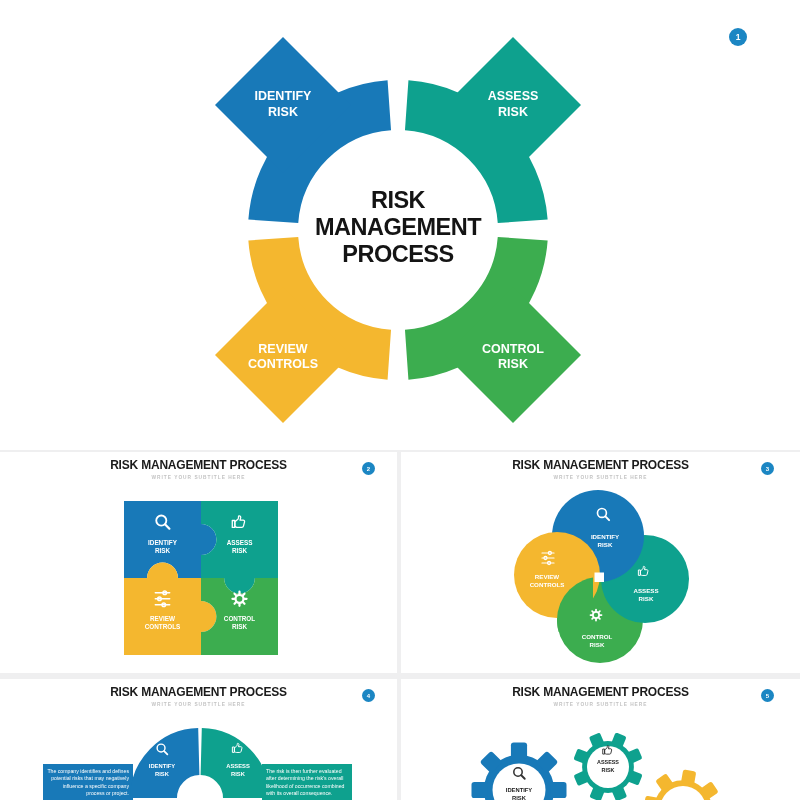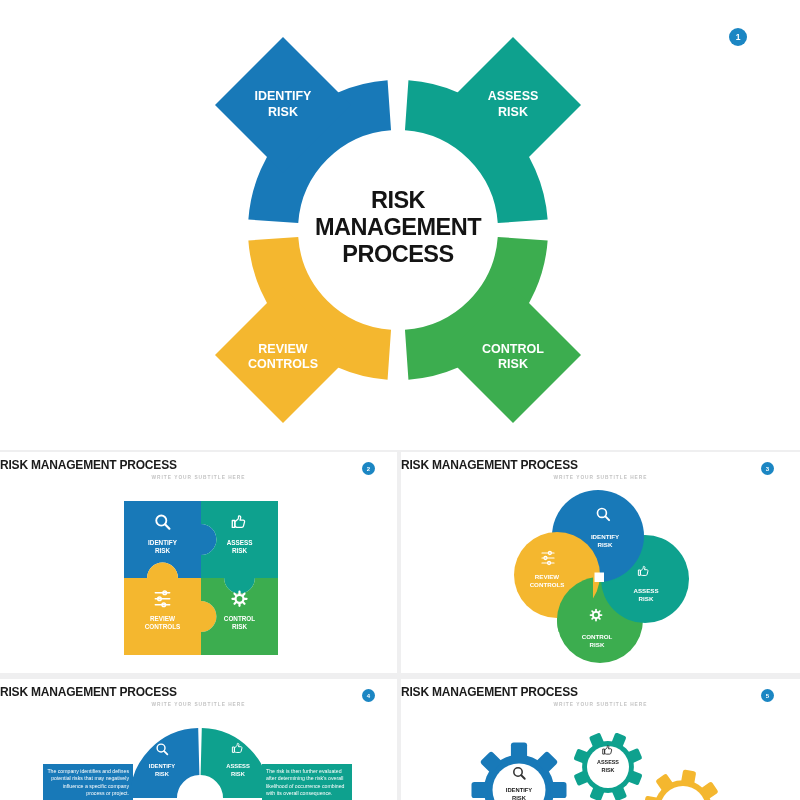--- a/index.html
+++ b/index.html
@@ -5,21 +5,21 @@
   * { margin:0; padding:0; box-sizing:border-box; }
   html,body { width:800px; height:800px; overflow:hidden; }
   body { background:#efeff0; font-family:"Liberation Sans","DejaVu Sans",sans-serif; position:relative; }
   .slide { position:absolute; background:#ffffff; overflow:hidden; }
   #slide-main   { left:0;   top:0;   width:800px; height:450px; }
   #slide-puzzle { left:0;   top:452px; width:397px; height:221px; }
   #slide-circles{ left:401px;top:452px; width:399px; height:221px; }
   #slide-donut  { left:0;   top:679px; width:397px; height:121px; }
   #slide-gears  { left:401px;top:679px; width:399px; height:121px; }
   .slide svg { position:absolute; left:0; top:0; }
-  .slide-title { position:absolute; top:6px; left:0; right:0; 
+  .slide-title { position:absolute; top:6px; left:0; right:0; text-align:center;
     font-size:12px; font-weight:700; letter-spacing:-0.2px; color:#1b1b1b; }
   .slide-subtitle { position:absolute; top:23px; left:0; right:0; text-align:center;
     font-size:4.8px; font-weight:600; letter-spacing:1px; color:#c3c3c3; }
   .badge { position:absolute; border-radius:50%; background:#1b86c3; color:#fff;
     display:flex; align-items:center; justify-content:center; font-weight:700; }
   .badge-lg { width:18px; height:18px; left:729px; top:28px; font-size:8.5px; }
   .badge-sm { width:13px; height:13px; left:362px; top:10px; font-size:6px; }
   #slide-circles .badge-sm, #slide-gears .badge-sm { left:360px; }
   text { font-family:"Liberation Sans","DejaVu Sans",sans-serif; }
   .arrow-label { font-size:12.5px; font-weight:700; fill:#ffffff; text-anchor:middle; }

